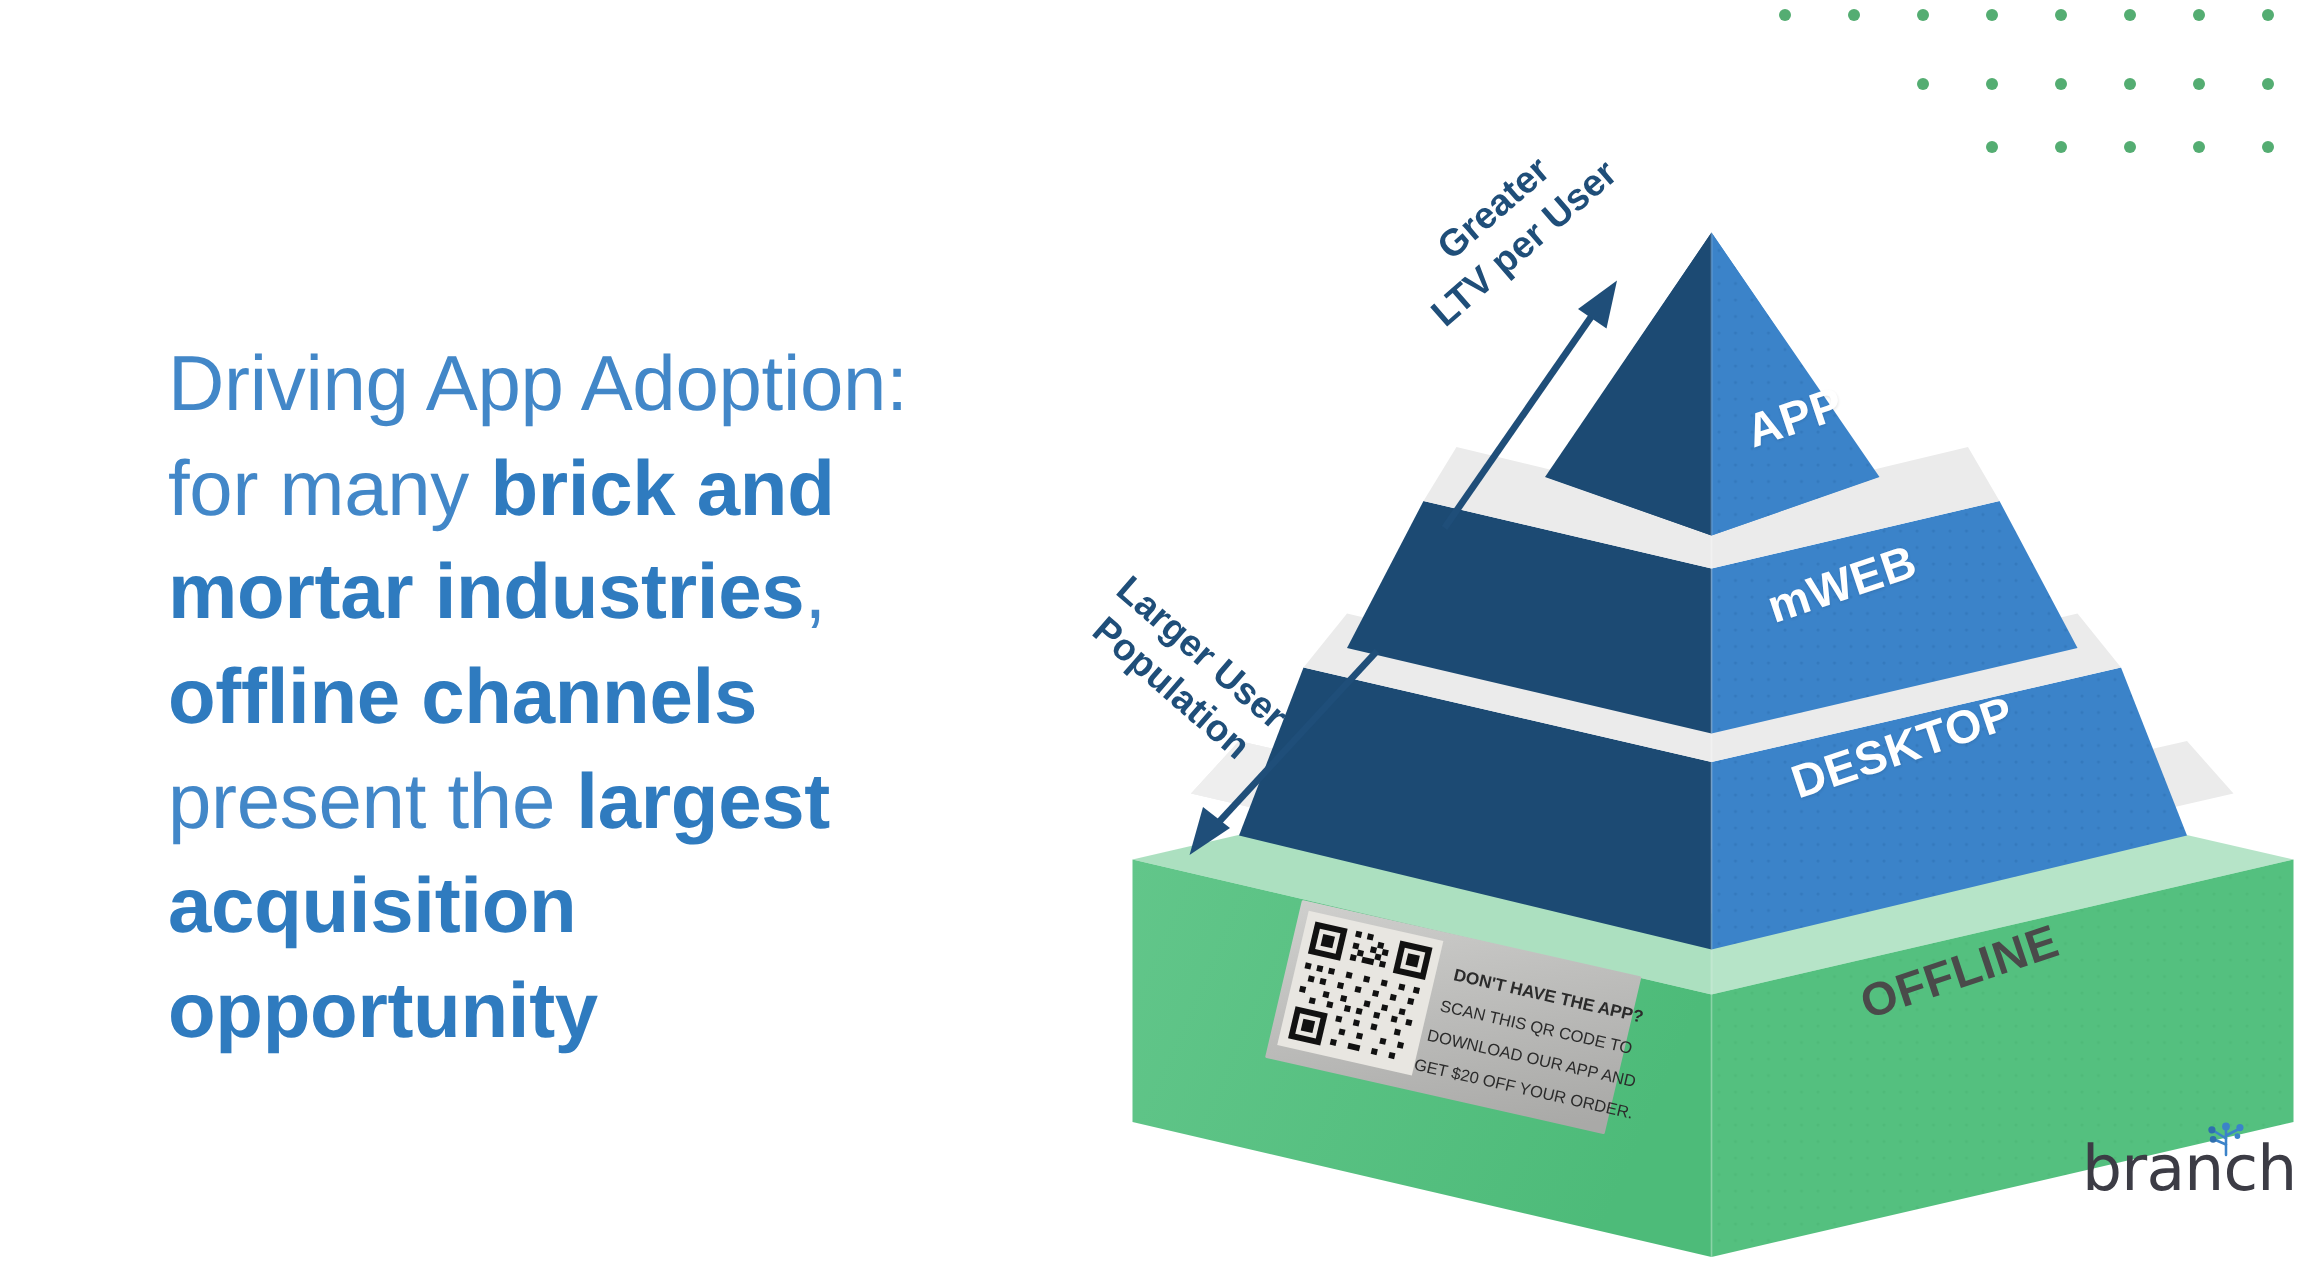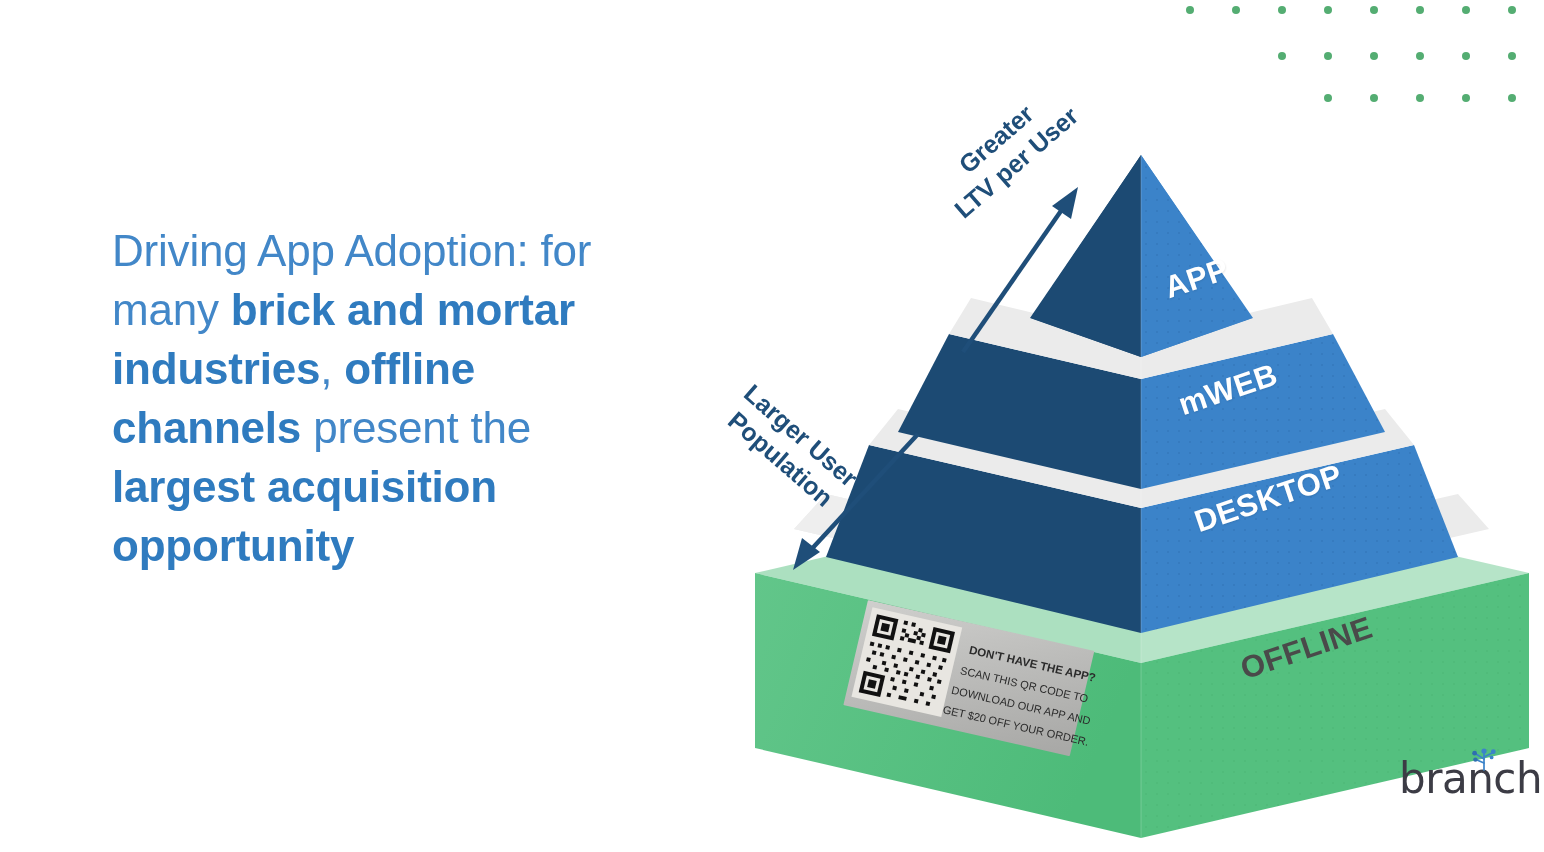--- a/index.html
+++ b/index.html
@@ -14,21 +14,21 @@
 
   
   #dots { position:absolute; left:0; top:0; width:1544px; height:120px; pointer-events:none; }
 
   
   #headline {
     position:absolute;
     left:112px;
     top:222px;
     width:560px;
-    font-size:44px;
+    font-size:52px;
     line-height:1.34;
     color:#4287c8;
     font-weight:400;
     letter-spacing:-0.2px;
   }
   #headline b { font-weight:700; color:#2f7bbf; }
 
   
   #pyramid { position:absolute; left:0; top:0; width:1544px; height:852px; }
 
@@ -59,21 +59,20 @@
   #cap-ltv  { left:928px; top:178px; transform:rotate(-41deg); transform-origin:left top; }
   #cap-pop  { left:758px; top:378px; transform:rotate(41deg);  transform-origin:left top; }
 
   
   #logo { position:absolute; left:1388px; top:752px; width:120px; height:52px; }
   #logo-word {
     position:absolute; left:0; top:2px;
     font-size:42px; letter-spacing:-0.5px;
     color:#3c3c45; font-weight:400;
     font-family:"DejaVu Sans", sans-serif;
-    margin-left:11px;
   }
 </style>
 </head>
 <body>
 
 <div id="slide">
 
   <svg id="dots" viewBox="0 0 1544 120" width="1544" height="120">
       <circle cx="1190" cy="10" r="4" fill="#54ad72"></circle>
       <circle cx="1236" cy="10" r="4" fill="#54ad72"></circle>

